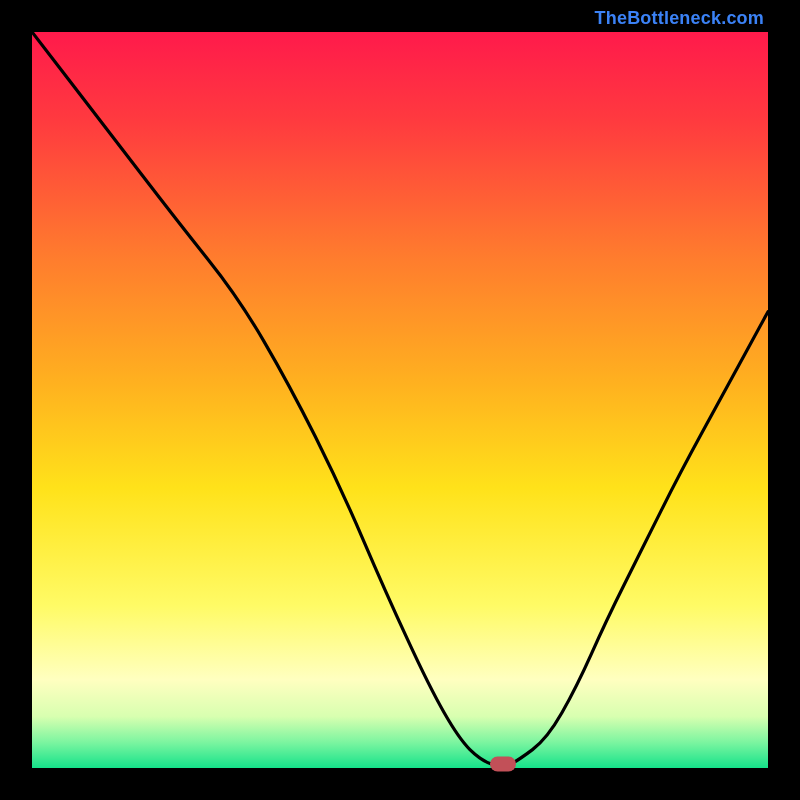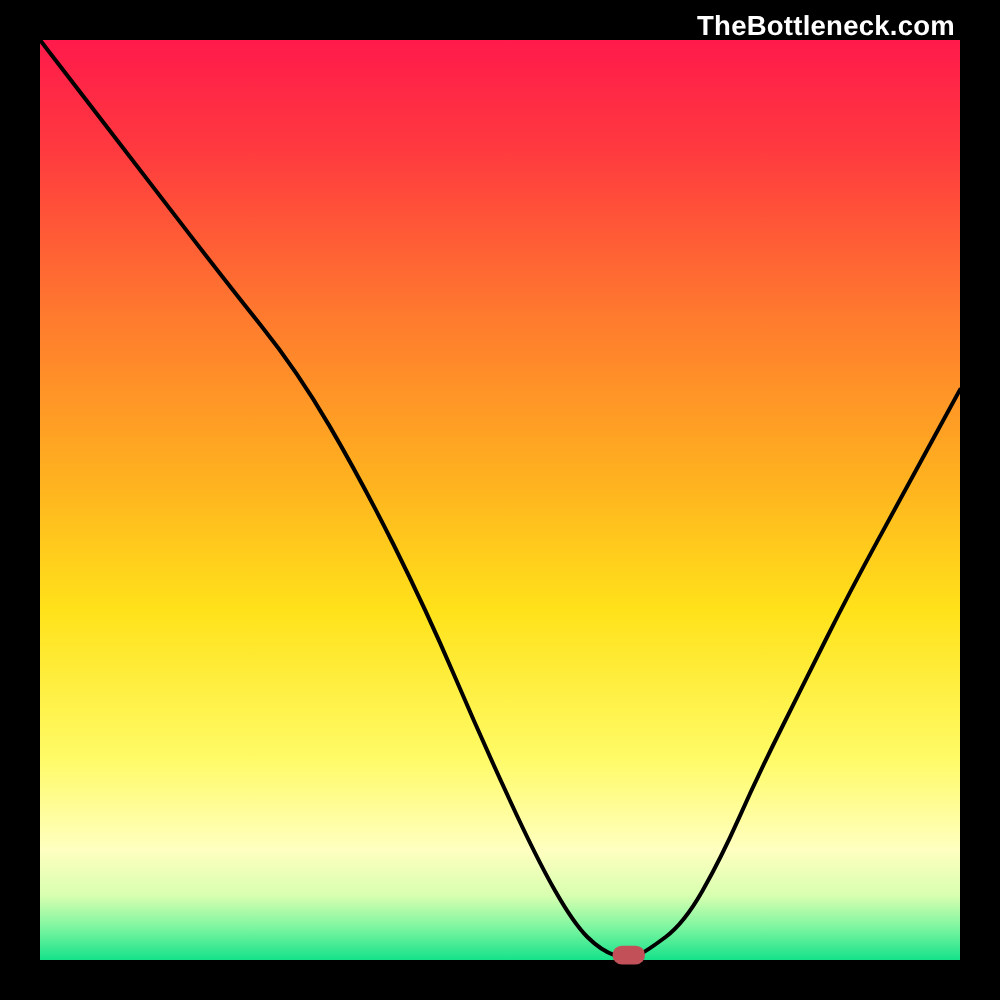--- a/index.html
+++ b/index.html
@@ -35,23 +35,23 @@
     left: 0;
     top: 0;
     width: 100%;
     height: 100%;
   }
   .watermark {
     position: absolute;
     top: 8px;
     right: 36px;
     font-family: Arial, Helvetica, sans-serif;
-    font-size: 22px;
+    font-size: 18px;
     font-weight: 600;
-    color: #ffffff;
+    color: #3b82f6;
     letter-spacing: 0.2px;
   }
   .marker {
     position: absolute;
     width: 26px;
     height: 15px;
     border-radius: 8px;
     transform: translate(-50%, -50%);
   }
 </style>

